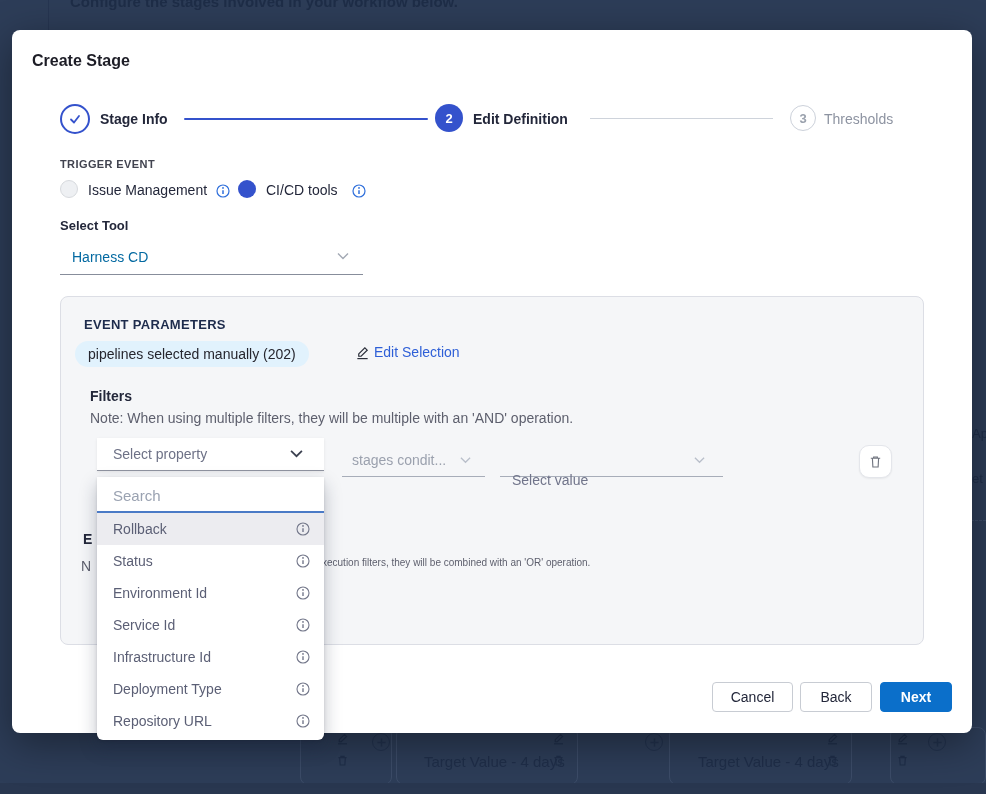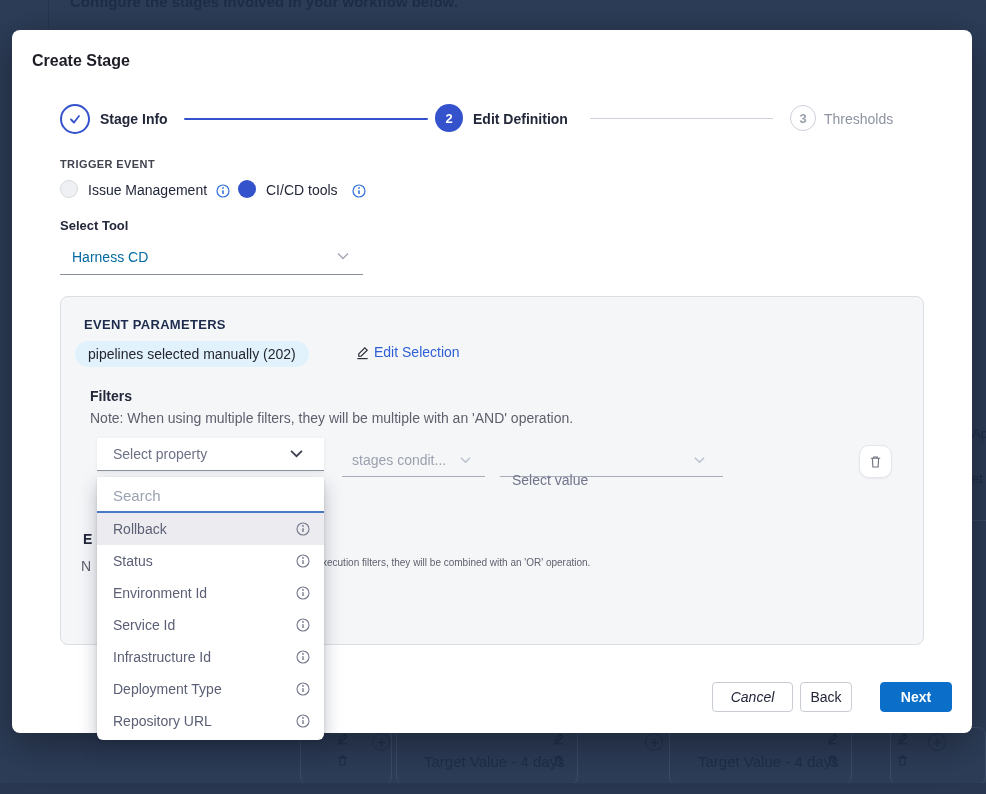--- a/index.html
+++ b/index.html
@@ -76,22 +76,22 @@
                display:flex; align-items:center; justify-content:center; cursor:pointer; }
 
   .occl-e { left:71px; top:501px; font-size:14px; font-weight:700; color:#23273a; }
   .occl-n { left:69px; top:528px; font-size:14px; color:#5d5f6d; }
   .occl-frag { left:310px; top:527px; font-size:10px; color:#5d5f6d; white-space:nowrap; }
 
   
   .btn { top:652px; height:30px; border-radius:4px; font-size:14px; font-family:inherit; cursor:pointer;
          display:flex; align-items:center; justify-content:center; }
   .btn-ghost { background:#fff; border:1px solid #c8ccd3; color:#23273a; }
-  .btn-cancel { left:700px; width:81px;font-style:italic; }
-  .btn-back { left:788px; width:52px; }
+  .btn-cancel { left:700px; width:81px; }
+  .btn-back { left:788px; width:72px; }
   .btn-next { left:868px; width:72px; background:#0b6fca; border:1px solid #0b6fca; color:#fff; font-weight:600; }
 
   
   .popover { left:97px; top:477px; width:227px; background:#fff; border-radius:0 0 6px 6px;
              box-shadow:0 8px 18px rgba(25,35,60,.28), 0 1px 3px rgba(0,0,0,.12); z-index:5; padding-bottom:3px; }
   .search-wrap { height:36px; border-bottom:2px solid #4a7ac6; }
   .search-input { width:100%; height:34px; border:none; outline:none; padding:18px 16px; font-size:15px;
                   font-family:inherit; color:#30333f; background:transparent; }
   .search-input::placeholder { color:#9aa2b1; }
   .dd-item { height:32px; display:flex; align-items:center; justify-content:space-between;

